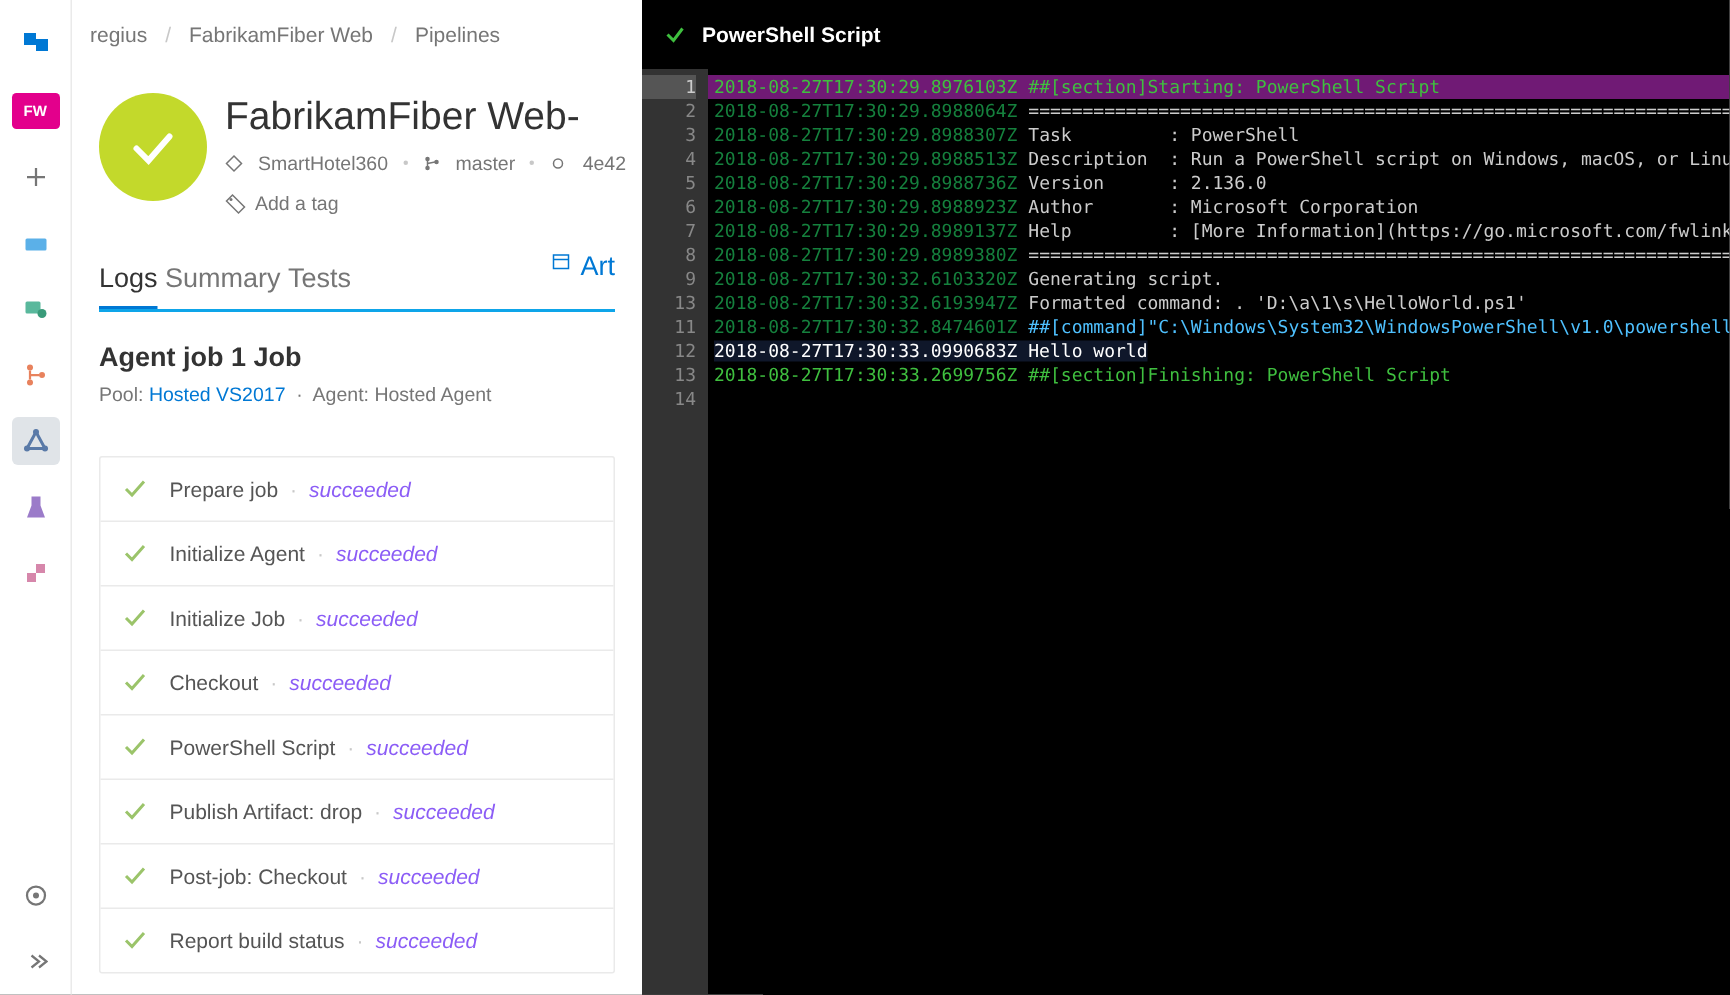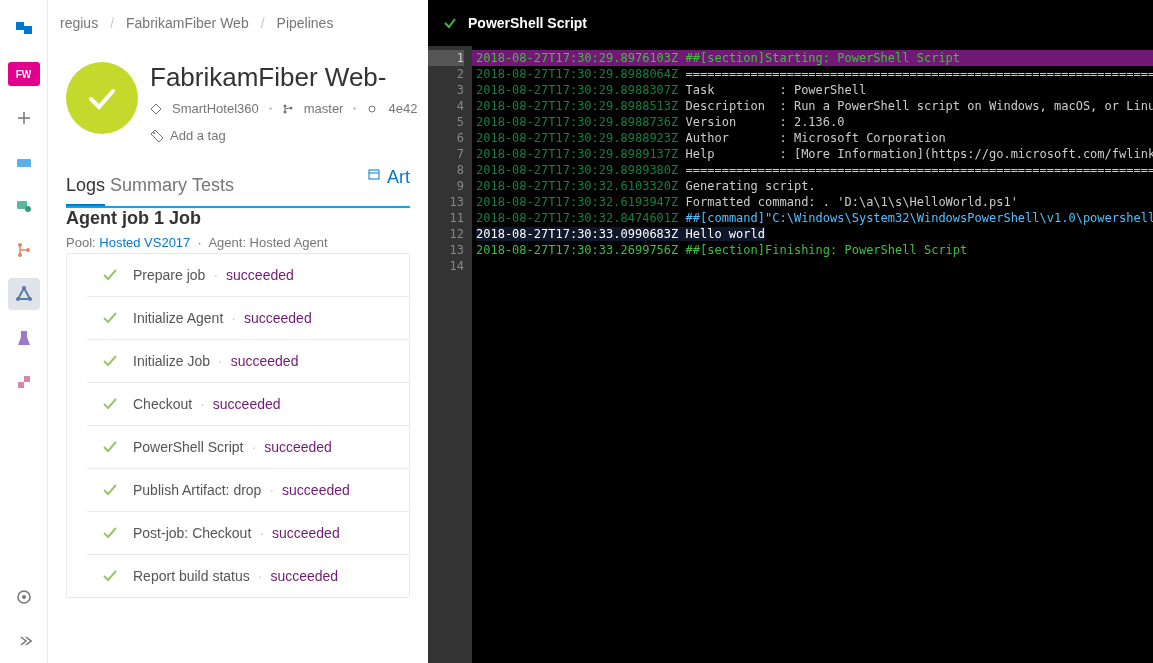--- a/index.html
+++ b/index.html
@@ -19,31 +19,31 @@
 .title-row { display: flex; align-items: flex-start; gap: 12px; margin-top: 16px; }
 .big-badge { width: 72px; height: 72px; border-radius: 50%; background: #c3d92b; display: flex; align-items: center; justify-content: center; flex-shrink: 0; }
 .title-col h1 { font-size: 26px; font-weight: 400; color: #333; white-space: nowrap; }
 .meta-row { display: flex; align-items: center; gap: 10px; color: #767676; font-size: 13px; margin-top: 8px; }
 .meta-row .dot { width: 3px; height: 3px; border-radius: 50%; background: #c8c8c8; }
 .tag-row { display: flex; align-items: center; gap: 6px; color: #767676; font-size: 13px; margin-top: 12px; }
 .tabs { display: flex; gap: 5px; margin-top: 24px; border-bottom: 2px solid #0ea5e9; font-size: 18px; color: #767676; }
 .tabs .tab { padding: 8px 0; cursor: pointer; }
 .tabs .tab.active { color: #333; border-bottom: 2px solid #0078d4; }
 .tabs .artifacts { margin-left: auto; display: flex; align-items: flex-start; gap: 6px; color: #0078d4; }
-.job-section { }
+.job-section { margin-top: 20px; }
 .job-section h2 { font-size: 18px; font-weight: 600; color: #333; }
 .job-meta { color: #767676; font-size: 13px; margin-top: 6px; }
 .job-meta a { color: #0078d4; text-decoration: none; }
-.steps { margin-top: 3px; border: 1px solid #eaeaea; border-radius: 2px; padding-left: 20px; }
+.steps { margin-top: 34px; border: 1px solid #eaeaea; border-radius: 2px; }
 .step { display: flex; align-items: center; padding: 12px 14px; border-bottom: 1px solid #eaeaea; cursor: pointer; }
 .step:last-child { border-bottom: none; }
 .step .ck { width: 18px; height: 18px; margin-right: 14px; }
 .step .name { color: #555; }
 .step .dot2 { margin: 0 8px; color: #c8c8c8; }
-.step .status { color: #701a75; }
+.step .status { color: #8b5cf6; font-style: italic; }
 .right-panel { flex: 1; background: #000; color: #ccc; font-family: Consolas, monospace; font-size: 12px; min-width: 0; display: flex; flex-direction: column; }
 .console-header { height: 46px; display: flex; align-items: center; gap: 10px; padding: 0 14px; font-family: "Segoe UI", sans-serif; font-weight: 600; color: #fff; font-size: 14px; }
 .console-body { flex: 1; display: flex; overflow: hidden; }
 .gutter { width: 44px; background: #333; color: #888; text-align: right; padding: 4px 8px 4px 0; line-height: 16px; user-select: none; }
 .gutter div:first-child { background: #555; color: #ccc; }
 .code { flex: 1; padding: 4px 0; line-height: 16px; white-space: pre; overflow: hidden; }
 .code .line { padding: 0 4px; }
 .code .l1 { background: #701a75; }
 .code .ts { color: #3fbf3f; }
 .code .tsW { color: #15803d; }

